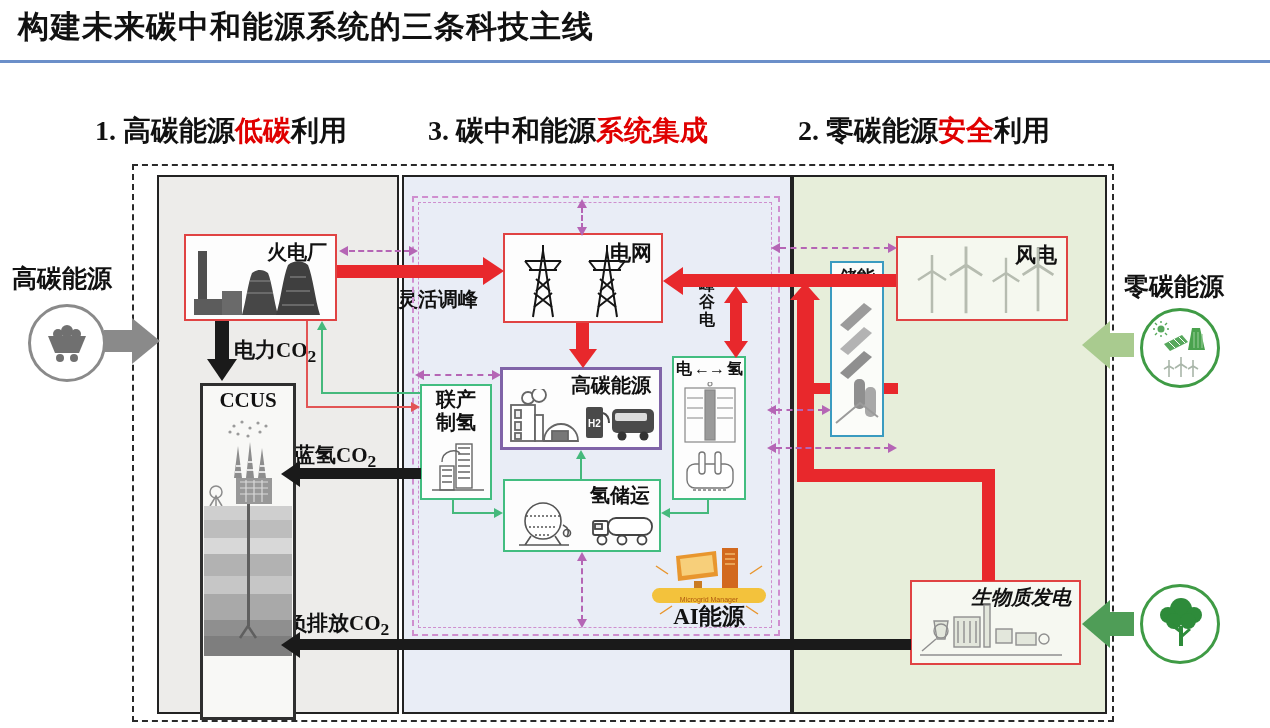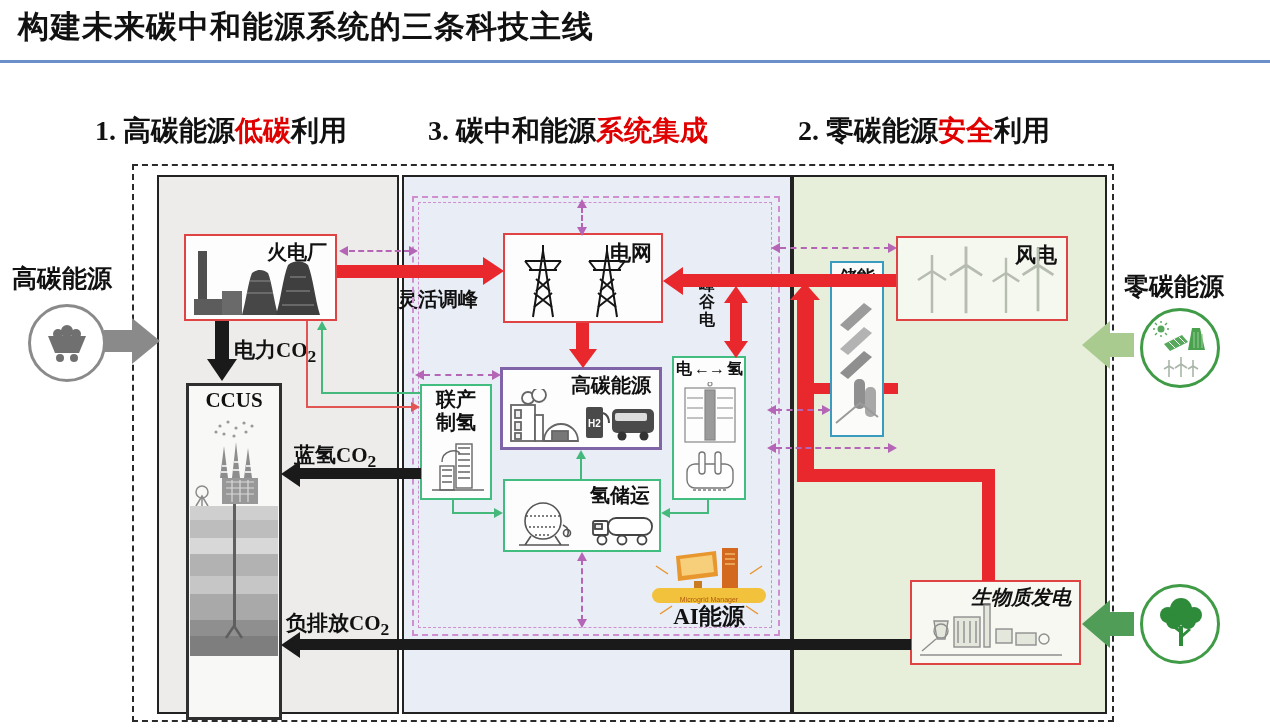--- a/index.html
+++ b/index.html
@@ -55,21 +55,21 @@
     <svg width="140" height="70" style="position:absolute;left:4px;bottom:2px;" viewBox="0 0 140 70">
       <rect x="8" y="4" width="9" height="58" fill="#4f4f4f"></rect>
       <rect x="4" y="52" width="30" height="16" fill="#5c5c5c"></rect>
       <rect x="32" y="44" width="20" height="24" fill="#6a6a6a"></rect>
       <path d="M62 26 C58 36 56 54 52 68 L88 68 C84 54 82 36 78 26 C73 22 67 22 62 26 Z" fill="#474747"></path>
       <path d="M98 18 C93 30 91 52 86 68 L130 68 C125 52 123 30 118 18 C112 13 104 13 98 18 Z" fill="#3f3f3f"></path>
       <path d="M60 34 H80 M57 46 H83 M100 30 H116 M96 44 H120 M92 58 H124" stroke="#777" stroke-width="1.5" fill="none"></path>
     </svg>
   </div>
 
-  <div class="box" style="left:186px;top:383px;width:96px;height:337px;border:3px solid #2f2f2f;background:#f8f8f6;">
+  <div class="box" style="left:200px;top:383px;width:96px;height:337px;border:3px solid #2f2f2f;background:#f8f8f6;">
     <span class="tag" style="left:50%;transform:translateX(-50%);top:2px;font-size:21px;">CCUS</span>
     <svg width="88" height="246" style="position:absolute;left:1px;top:30px;" viewBox="0 0 88 246">
       <g fill="#9a9a9a">
         <circle cx="30" cy="10" r="1.6"></circle>
           <circle cx="38" cy="6" r="1.6"></circle>
           <circle cx="46" cy="12" r="1.6"></circle>
         <circle cx="54" cy="7" r="1.6"></circle>
           <circle cx="34" cy="18" r="1.6"></circle>
           <circle cx="44" cy="20" r="1.6"></circle>
         <circle cx="56" cy="16" r="1.6"></circle>

